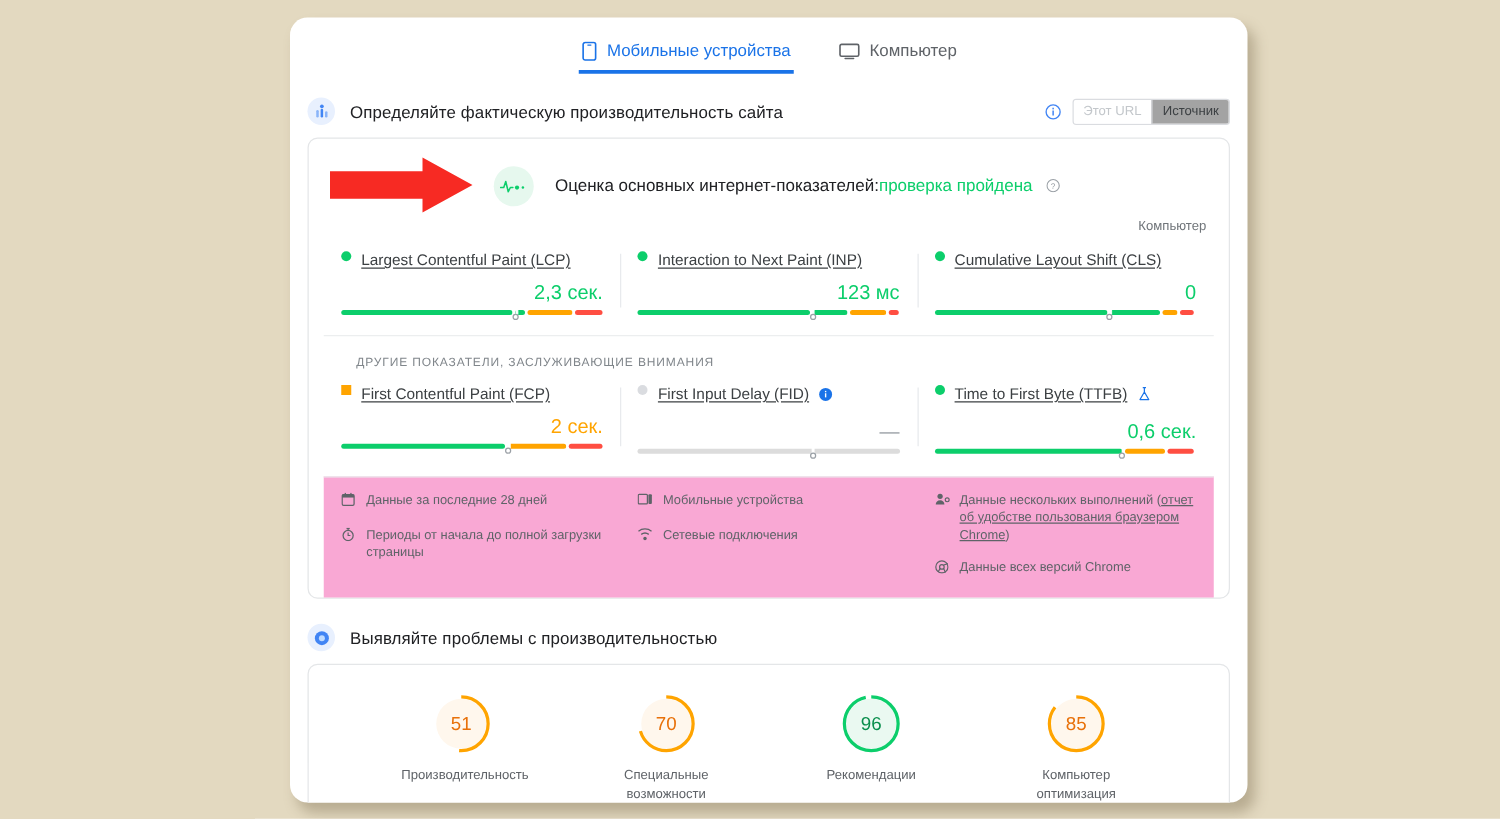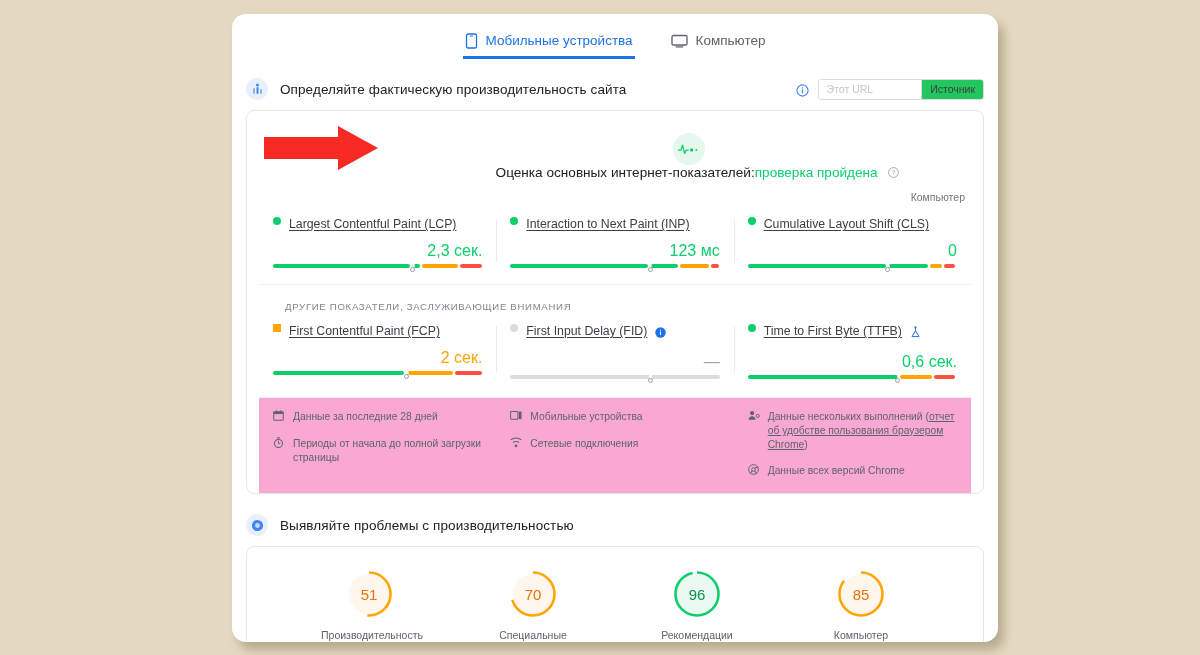--- a/index.html
+++ b/index.html
@@ -82,36 +82,35 @@
   .seg button {
     font-family: Liberation Sans, sans-serif;
     font-size: 10.5px;
     border: 0; background: #fff;
     padding: 0 8px;
     color: #3c4043;
     cursor: pointer;
     height: 100%;
   }
   .seg button.disabled { color: #c3c7cb; background: #fff; }
-  .seg button.active { background: #22c55e; color: #3c4043; margin-left: 40px; }
+  .seg button.active { background: #a3a3a3; color: #3c4043; }
   .seg button + button { border-left: 1px solid #dadce0; }
 
   
   .panel {
     margin: 4px 14px 0 14px;
     border: 1px solid #e4e6e8;
     border-radius: 8px;
     background: #fff;
     padding: 14px 0 0 0;
   }
 
   .assess-row {
     display: flex; align-items: center;
     padding: 8px 0 0 148px;
-    flex-direction: column;
   }
   .pulse-badge {
     width: 32px; height: 32px; border-radius: 50%;
     background: #e6f8ee;
     display: flex; align-items: center; justify-content: center;
     flex: 0 0 32px;
   }
   .assess-text {
     margin-left: 17px;
     font-size: 13.6px; color: #202124;

